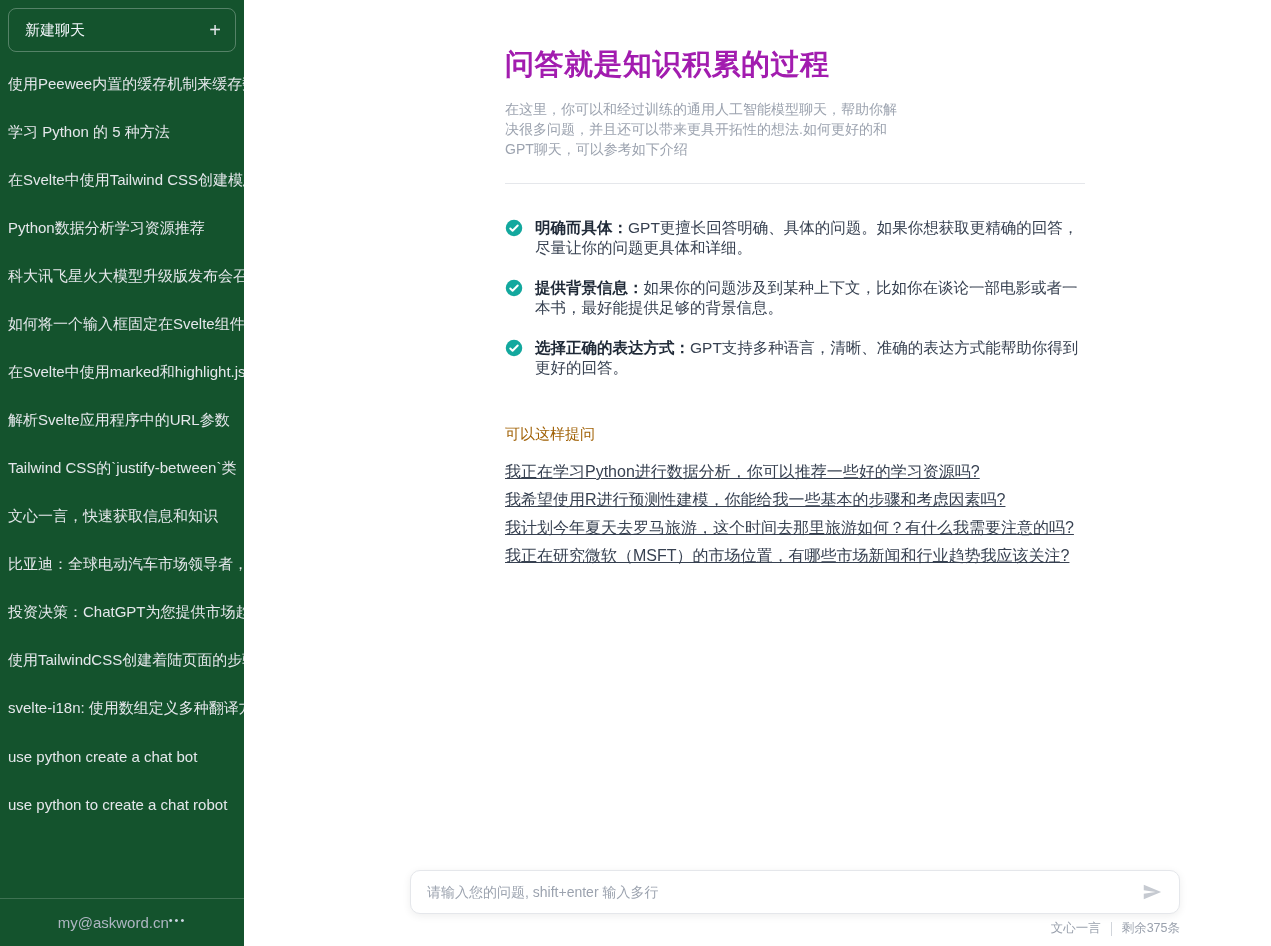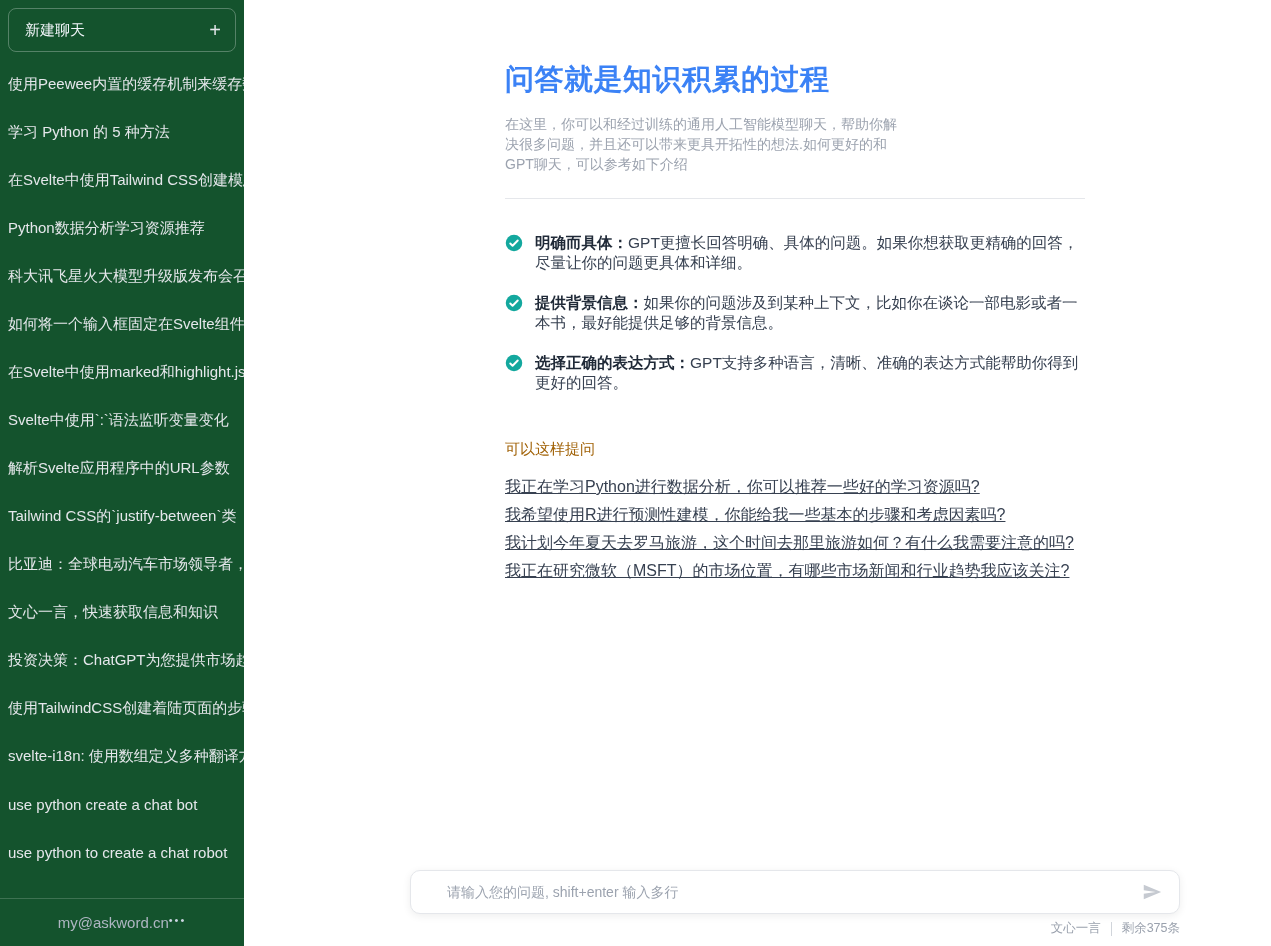--- a/index.html
+++ b/index.html
@@ -86,24 +86,24 @@
     background: #ffffff;
     height: 946px;
   }
   .content {
     position: absolute;
     left: 261px;
     top: 0;
     width: 580px;
   }
   .page-title {
-    margin-top: 60px;
+    margin-top: 45px;
     font-size: 29px;
     font-weight: 700;
-    color: #3b82f6;
+    color: #a21caf;
     letter-spacing: 0.5px;
   }
   .page-subtitle {
     margin-top: 14px;
     width: 392px;
     font-size: 14px;
     line-height: 20px;
     color: #9ca3af;
   }
   .divider {
@@ -151,21 +151,20 @@
     padding: 0 14px 0 16px;
   }
   .composer input {
     flex: 1;
     border: none;
     outline: none;
     font-size: 14px;
     font-family: inherit;
     color: #374151;
     background: transparent;
-    margin-left: 20px;
   }
   .composer input::placeholder { color: #9ca3af; }
   .send-btn {
     background: none;
     border: none;
     cursor: pointer;
     display: inline-flex;
     padding: 2px;
   }
   .composer-meta {
@@ -212,38 +211,35 @@
       </div>
 
       <div class="chat-item">
         <span class="chat-item-label">如何将一个输入框固定在Svelte组件底</span>
       </div>
 
       <div class="chat-item">
         <span class="chat-item-label">在Svelte中使用marked和highlight.js</span>
       </div>
 
-      <div class="chat-item">
-        <span class="chat-item-label">Svelte中使用`:`语法监听变量变化</span>
-      </div>
 
       <div class="chat-item">
         <span class="chat-item-label">解析Svelte应用程序中的URL参数</span>
       </div>
 
       <div class="chat-item">
         <span class="chat-item-label">Tailwind CSS的`justify-between`类</span>
       </div>
 
       <div class="chat-item">
+        <span class="chat-item-label">文心一言，快速获取信息和知识</span>
+      </div>
+
+      <div class="chat-item">
         <span class="chat-item-label">比亚迪：全球电动汽车市场领导者，</span>
-      </div>
-
-      <div class="chat-item">
-        <span class="chat-item-label">文心一言，快速获取信息和知识</span>
       </div>
 
       <div class="chat-item">
         <span class="chat-item-label">投资决策：ChatGPT为您提供市场趋势</span>
       </div>
 
       <div class="chat-item">
         <span class="chat-item-label">使用TailwindCSS创建着陆页面的步骤</span>
       </div>
 

